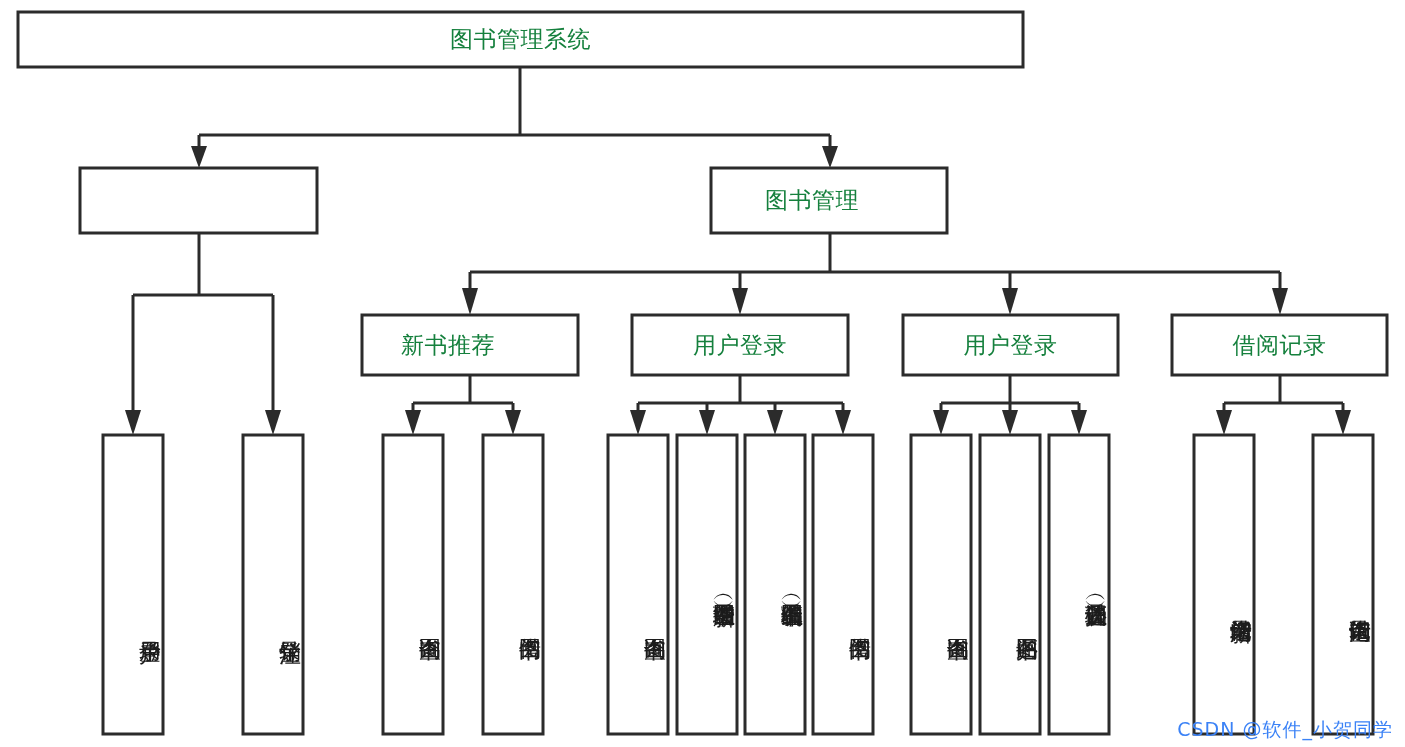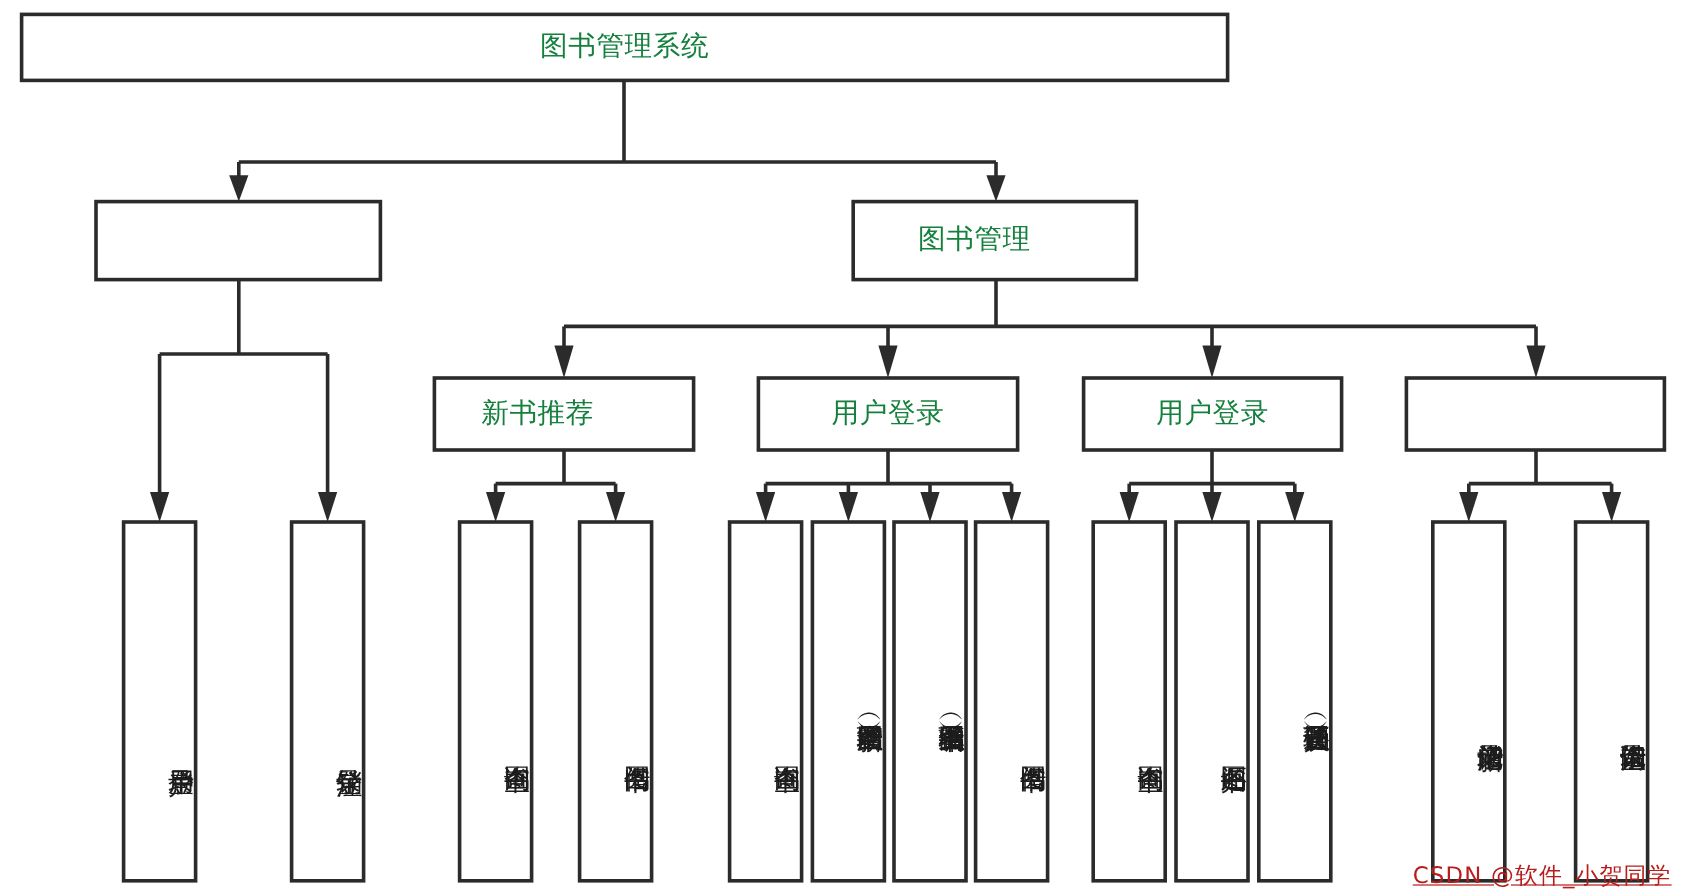--- a/index.html
+++ b/index.html
@@ -66,25 +66,24 @@
     writing-mode: vertical-rl;
     text-orientation: upright;
     white-space: nowrap;
     pointer-events: none;
   }
   .watermark {
     position: absolute;
     right: 12px;
     bottom: 4px;
     font-size: 19px;
-    color: #b91c1c;
+    color: #3b82f6;
     letter-spacing: 1px;
     white-space: nowrap;
     pointer-events: none;
-    text-decoration: underline;
   }
 </style>
 </head>
 <body>
 
 <div id="canvas">
 
   <svg class="diagram" viewBox="0 0 1405 747">
     <defs></defs>
 
@@ -181,20 +180,21 @@
     </g>
   </svg>
 
   <div class="h-label" style="left:18px; top:12px; width:1005px; height:55px;">图书管理系统</div>
 
   <div class="h-label" style="left:711px; top:168px; width:202px; height:65px;">图书管理</div>
 
   <div class="h-label" style="left:362px; top:315px; width:172px; height:60px;">新书推荐</div>
   <div class="h-label" style="left:632px; top:315px; width:216px; height:60px;">用户登录</div>
   <div class="h-label" style="left:903px; top:315px; width:215px; height:60px;">用户登录</div>
+  <div class="h-label" style="left:1172px; top:315px; width:215px; height:60px;">借阅记录</div>
 
   <div class="v-label" style="left:103px; top:516px; width:60px; height:215px;">用户登录</div>
   <div class="v-label" style="left:243px; top:516px; width:60px; height:215px;">注销登录</div>
 
   <div class="v-label" style="left:383px; top:508px; width:60px; height:225px;">查询图书</div>
   <div class="v-label" style="left:483px; top:508px; width:60px; height:225px;">借阅图书</div>
 
   <div class="v-label" style="left:608px; top:508px; width:60px; height:225px;">查询图书</div>
   <div class="v-label" style="left:677px; top:443px; width:60px; height:288px;">新增图书（管理员）</div>
   <div class="v-label" style="left:745px; top:443px; width:60px; height:288px;">编辑图书（管理员）</div>

